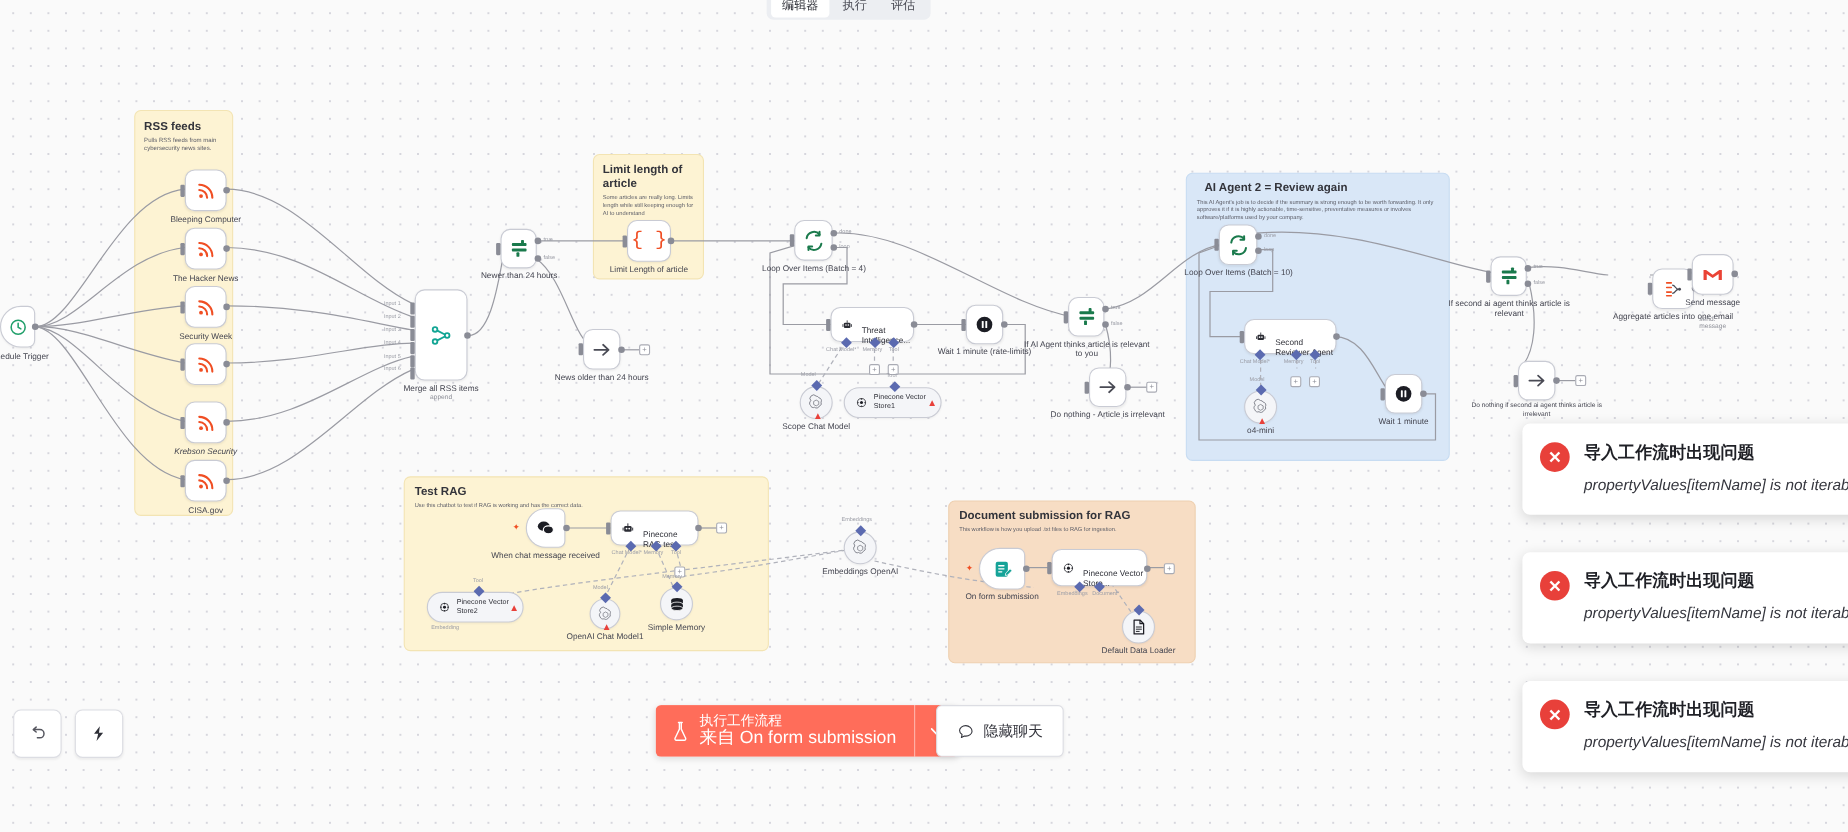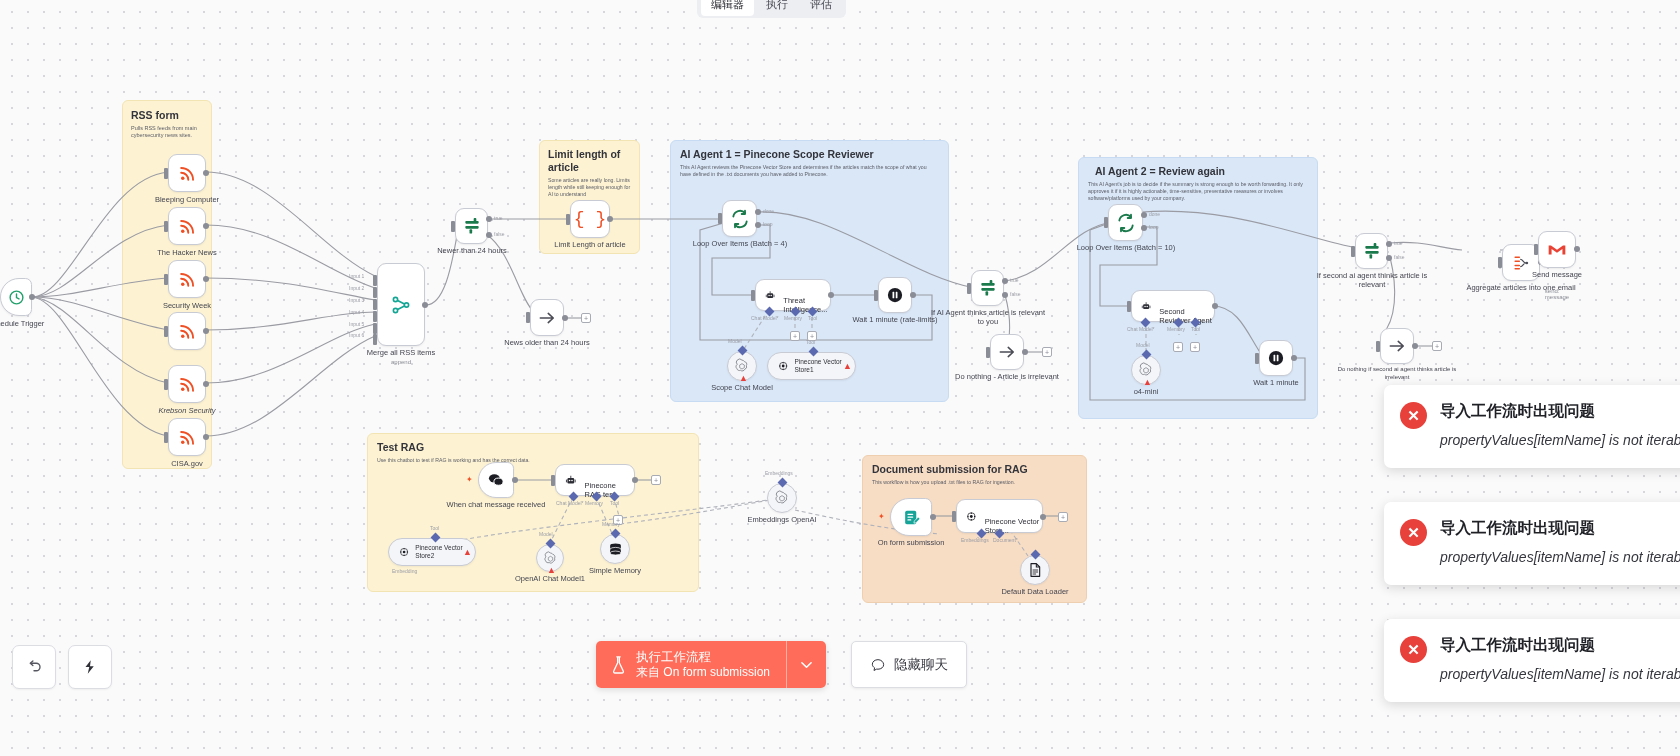--- a/index.html
+++ b/index.html
@@ -74,21 +74,21 @@
     border:1px solid #dcdde3; border-radius:7px;
     display:flex; align-items:center; justify-content:center;
     box-shadow:0 1px 2px rgba(0,0,0,.05); font-size:17px; color:#55565f;
   }
   #exec-group { position:absolute; left:596px; top:641px; display:flex; height:47px;
                 box-shadow:0 2px 6px rgba(0,0,0,.12); border-radius:5px; overflow:hidden; }
   #exec-btn { background:#ff6d5a; display:flex; align-items:center; gap:9px;
               padding:0 16px 0 14px; color:#fff; }
   #exec-btn .lines { display:flex; flex-direction:column; line-height:1.18; }
   #exec-btn .l1 { font-size:12.5px; }
-  #exec-btn .l2 { font-size:12px; }
+  #exec-btn .l2 { font-size:16px; }
   #exec-caret { background:#ff6d5a; border-left:1px solid rgba(255,255,255,.45);
                 width:40px; display:flex; align-items:center; justify-content:center; color:#fff; font-size:11px; }
   #chat-btn { position:absolute; left:851px; top:641px; height:47px; background:#fff;
               border:1px solid #dcdde3; border-radius:5px; display:flex; align-items:center;
               gap:8px; padding:0 18px; font-size:13.5px; color:#34353d;
               box-shadow:0 1px 3px rgba(0,0,0,.07); }
 
   
   #tabstrip { position:absolute; left:697px; top:-14px; height:32px; background:#eceef2;
               border-radius:6px; display:flex; align-items:flex-end; padding:0 4px 2px 4px; gap:2px; }
@@ -110,33 +110,29 @@
 
 <div id="canvas">
 
   <div id="tabstrip">
     <div class="tab active">编辑器</div>
     <div class="tab">执行</div>
     <div class="tab">评估</div>
   </div>
 
   <div class="sticky yellow" style="left:122px;top:100px;width:90px;height:369px;">
-    <div class="st-title" style="font-size:10.5px;padding:8px 0 0 8px;">RSS form</div>
+    <div class="st-title" style="font-size:10.5px;padding:8px 0 0 8px;">RSS feeds</div>
     <div class="st-desc" style="font-size:5.5px;padding:4px 8px 0 8px;">Pulls RSS feeds from main cybersecurity news sites.</div>
   </div>
 
   <div class="sticky yellow" style="left:539px;top:140px;width:101px;height:114px;">
     <div class="st-title" style="font-size:10.5px;padding:7px 0 0 8px;line-height:1.2;">Limit length of article</div>
     <div class="st-desc" style="font-size:5.2px;padding:4px 7px 0 8px;">Some articles are really long. Limits length while still keeping enough for AI to understand</div>
   </div>
 
-  <div class="sticky blue" style="left:670px;top:140px;width:279px;height:262px;">
-    <div class="st-title" style="font-size:10.5px;padding:7px 0 0 9px;">AI Agent 1 = Pinecone Scope Reviewer</div>
-    <div class="st-desc" style="font-size:5.2px;padding:4px 10px 0 9px;">This AI Agent reviews the Pinecone Vector Store and determines if the articles match the scope of what you have defined in the .txt documents you have added to Pinecone.</div>
-  </div>
 
   <div class="sticky blue" style="left:1078px;top:157px;width:240px;height:262px;">
     <div class="st-title" style="font-size:10.5px;padding:7px 0 0 16px;">AI Agent 2 = Review again</div>
     <div class="st-desc" style="font-size:5.2px;padding:4px 10px 0 9px;">This AI Agent's job is to decide if the summary is strong enough to be worth forwarding. It only approves it if it is highly actionable, time-sensitive, preventative measures or involves software/platforms used by your company.</div>
   </div>
 
   <div class="sticky yellow" style="left:367px;top:433px;width:332px;height:159px;">
     <div class="st-title" style="font-size:10.5px;padding:7px 0 0 9px;">Test RAG</div>
     <div class="st-desc" style="font-size:5.2px;padding:4px 10px 0 9px;">Use this chatbot to test if RAG is working and has the correct data.</div>
   </div>

